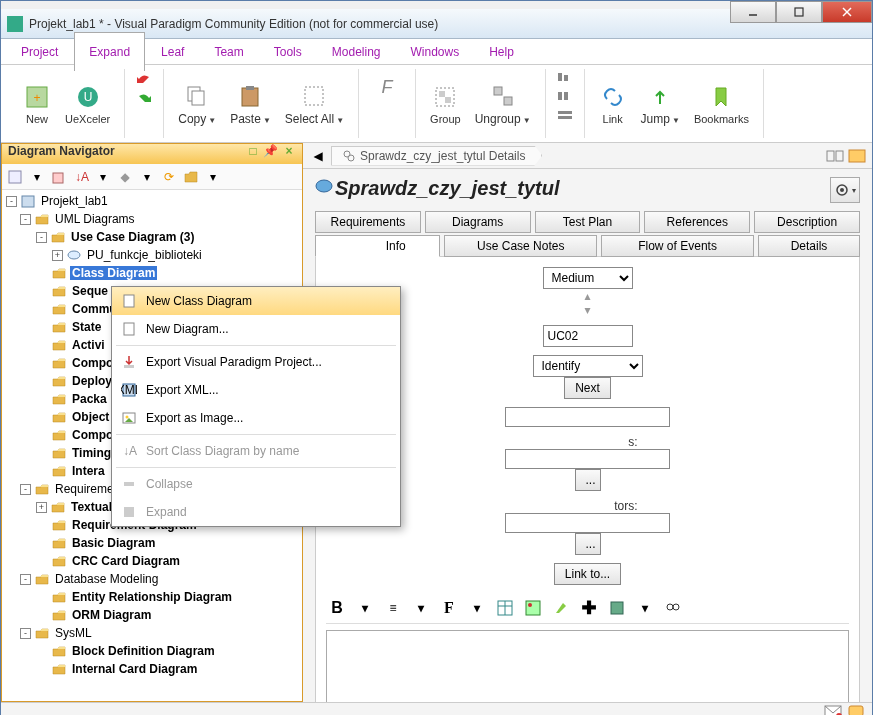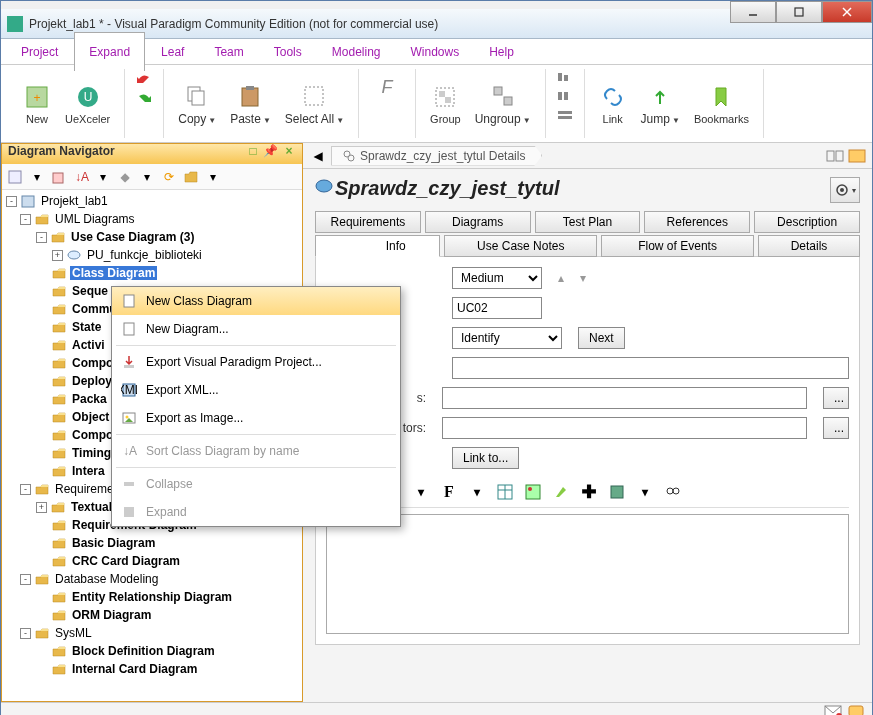--- a/index.html
+++ b/index.html
@@ -65,21 +65,21 @@
 .heading { font-size: 20px; font-weight: bold; font-style: italic; color: #222; flex: 1; }
 .gear-btn { width: 30px; height: 26px; border: 1px solid #aaa; background: linear-gradient(#fafafa,#e4e4e4); display: flex; align-items: center; justify-content: center; cursor: pointer; }
 
 .tabstrip { margin-top: 8px; display: flex; gap: 2px; flex-wrap: wrap; }
 .tab { border: 1px solid #aaa; background: linear-gradient(#fafafa,#e4e4e4); padding: 3px 12px; cursor: pointer; min-width: 80px; text-align: center; }
 .tab.active { background: #fff; border-bottom-color: #fff; padding-left: 48px; }
 .tabrow { display: flex; gap: 4px; width: 100%; }
 .tabrow .tab { flex: 1; }
 
 .form { background: #fff; border: 1px solid #ccc; padding: 10px; margin-top: -1px; }
-.form-row { display: flex; align-items: center; gap: 16px; margin-bottom: 8px; }
+.form-row { display: flex; align-items: center; gap: 0; margin-bottom: 8px; flex-direction: column; }
 .form-row label { width: 60px; text-align: right; color: #333; }
 select, input[type=text] { border: 1px solid #888; padding: 2px 4px; height: 22px; background: #fff; font-size: 12px; }
 .btn { border: 1px solid #888; background: linear-gradient(#fafafa,#e4e4e4); padding: 2px 10px; height: 22px; cursor: pointer; }
 .wide { flex: 1; }
 .small-btn { width: 26px; text-align: center; }
 
 .rte-toolbar { display: flex; gap: 6px; padding: 4px 0; border-bottom: 1px solid #ddd; margin-bottom: 6px; flex-wrap: wrap; }
 .rte-toolbar .rtb { width: 22px; height: 22px; display: flex; align-items: center; justify-content: center; cursor: pointer; font-weight: bold; }
 .rte-area { border: 1px solid #aaa; height: 120px; background: #fff; }
 

